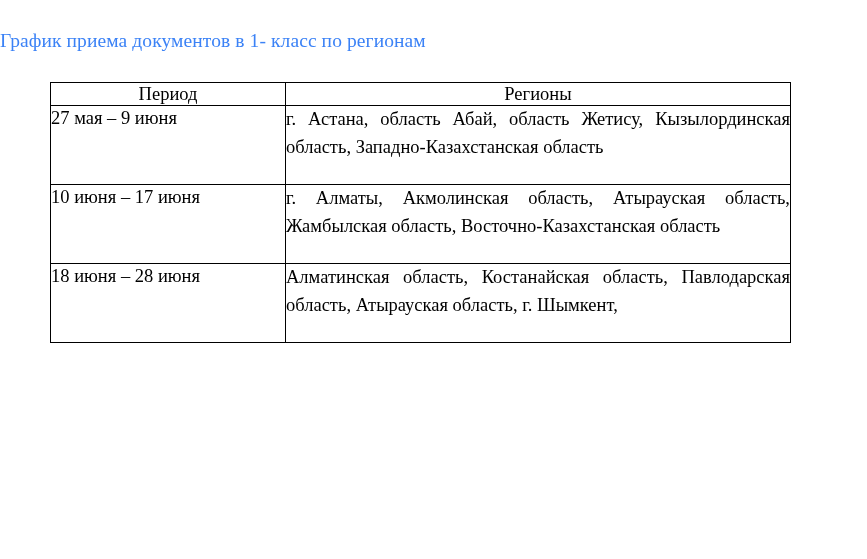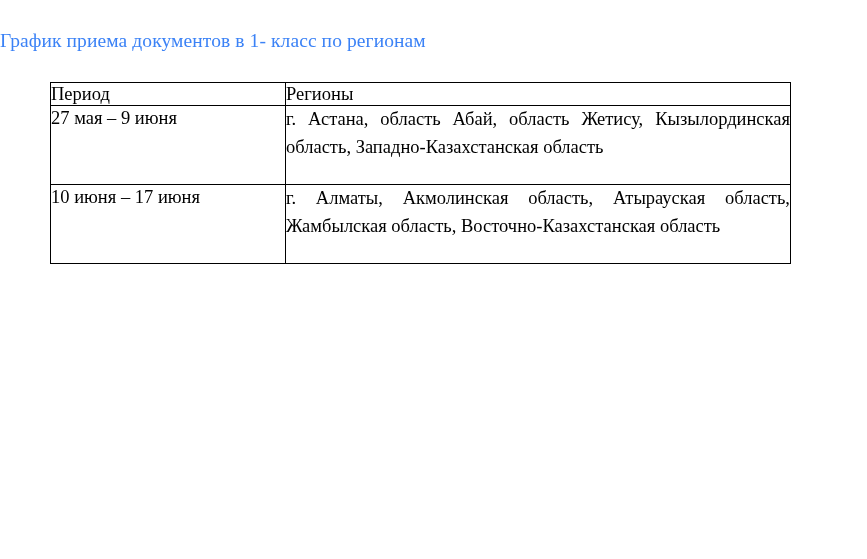--- a/index.html
+++ b/index.html
@@ -50,21 +50,21 @@
     border: 1.4px solid #000000;
     vertical-align: top;
     padding: 0;
     background: #ffffff;
   }
 
   col.col-period { width: 235px; }
   col.col-regions { width: 505px; }
 
   .head-cell {
-    text-align: left;
+    text-align: center;
     font-weight: normal;
     font-size: 18.5px;
     line-height: 22px;
     padding: 6px 4px 7px 4px;
     height: 21px;
     margin-top: 31px;
   }
 
   .period-cell {
     font-size: 18.5px;
@@ -114,16 +114,20 @@
     </thead>
     <tbody>
       <tr class="row-tall">
         <td class="period-cell">27 мая – 9 июня</td>
         <td class="regions-cell">г. Астана, область Абай, область Жетису, Кызылординская область, Западно-Казахстанская область</td>
       </tr>
       <tr class="row-tall">
         <td class="period-cell">10 июня – 17 июня</td>
         <td class="regions-cell">г. Алматы, Акмолинская область, Атырауская область, Жамбылская область, Восточно-Казахстанская область</td>
       </tr>
+      <tr class="row-tall">
+        <td class="period-cell">18 июня – 28 июня</td>
+        <td class="regions-cell">Алматинская область, Костанайская область, Павлодарская область, Атырауская область, г. Шымкент,</td>
+      </tr>
     </tbody>
   </table>
 
 </div>
 
 </body></html>

